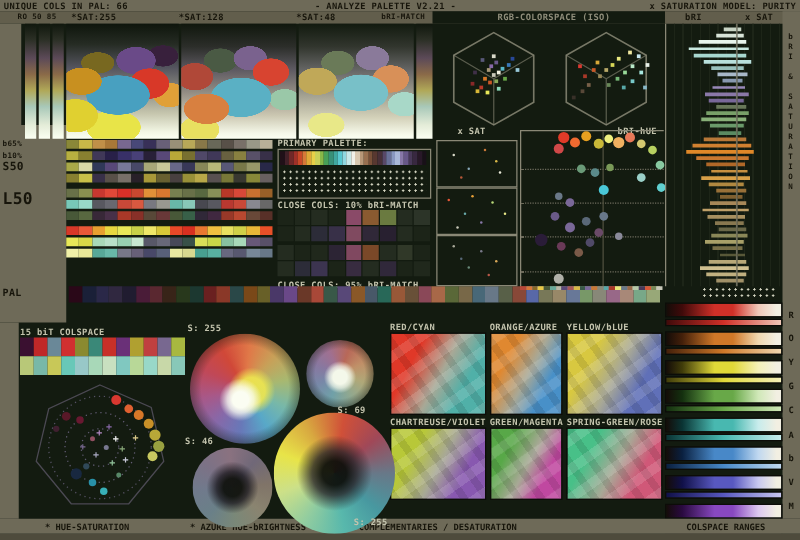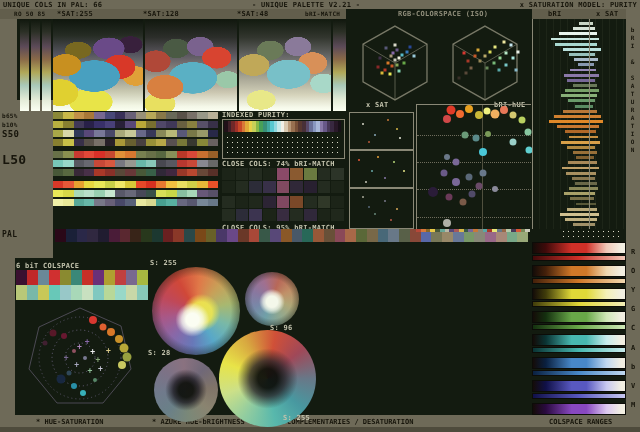--- a/index.html
+++ b/index.html
@@ -112,21 +112,21 @@
   .footer2{position:absolute;left:0;top:427px;width:640px;height:5px;background:#4e4b3c;z-index:1;}
   .ft{position:absolute;top:418px;font-size:7px;font-weight:bold;color:#17150b;z-index:2;white-space:pre;}
 </style>
 </head>
 <body>
 
 <div class="app">
 
   <div class="titlebar"></div>
   <span class="t dk" style="left:3px;top:1px">UNIQUE COLS IN PAL: 66</span>
-  <span class="t dk" style="left:252px;top:1px">- UNIQUE PALETTE V2.21 -</span>
+  <span class="t dk" style="left:252px;top:1px">- ANALYZE PALETTE V2.21 -</span>
   <span class="t dk" style="right:3px;top:1px">x SATURATION MODEL: PURITY</span>
 
   <div class="subbar"></div>
   <div class="subbar-dark"></div>
   <span class="t dk" style="left:14px;top:10px;font-size:6px">RO 50 85</span>
   <span class="t dk" style="left:57px;top:10px">*SAT:255</span>
   <span class="t dk" style="left:143px;top:10px">*SAT:128</span>
   <span class="t dk" style="left:237px;top:10px">*SAT:48</span>
   <span class="t dk" style="left:305px;top:10px;font-size:6px">bRI-MATCH</span>
   <span class="t md" style="left:398px;top:10px">RGB-COLORSPACE (ISO)</span>
@@ -324,21 +324,21 @@
       <span class="cell" style="background: rgb(232, 232, 160);"></span>
       <span class="cell" style="background: rgb(216, 216, 144);"></span>
       <span class="cell" style="background: rgb(72, 160, 144);"></span>
       <span class="cell" style="background: rgb(88, 176, 160);"></span>
       <span class="cell" style="background: rgb(104, 104, 128);"></span>
       <span class="cell" style="background: rgb(88, 88, 112);"></span>
       <span class="cell" style="background: rgb(120, 136, 152);"></span>
       <span class="cell" style="background: rgb(104, 120, 136);"></span>
     </div>
 
-  <span class="t lt" style="left:222px;top:111px">INDEXED PURITY:</span>
+  <span class="t lt" style="left:222px;top:111px">PRIMARY PALETTE:</span>
   <div class="panel frame" style="left:222px;top:119px;width:121px;height:38px"></div>
   <div class="cells" style="left:224px;top:121px;width:117px;height:11px">
       <span class="cell" style="background: rgb(32, 16, 24);"></span>
       <span class="cell" style="background: rgb(64, 32, 40);"></span>
       <span class="cell" style="background: rgb(112, 40, 40);"></span>
       <span class="cell" style="background: rgb(160, 48, 40);"></span>
       <span class="cell" style="background: rgb(200, 72, 40);"></span>
       <span class="cell" style="background: rgb(216, 120, 56);"></span>
       <span class="cell" style="background: rgb(224, 168, 56);"></span>
       <span class="cell" style="background: rgb(232, 208, 72);"></span>
@@ -362,21 +362,21 @@
       <span class="cell" style="background: rgb(136, 152, 192);"></span>
       <span class="cell" style="background: rgb(168, 184, 216);"></span>
       <span class="cell" style="background: rgb(136, 120, 168);"></span>
       <span class="cell" style="background: rgb(104, 88, 136);"></span>
       <span class="cell" style="background: rgb(72, 56, 88);"></span>
       <span class="cell" style="background: rgb(56, 40, 64);"></span>
       <span class="cell" style="background: rgb(40, 24, 40);"></span>
       <span class="cell" style="background: rgb(24, 16, 24);"></span>
     </div>
   <div class="dotgrid" style="left:224px;top:134px;width:117px;height:21px"></div>
-  <span class="t lt" style="left:222px;top:160px">CLOSE COLS: 74% bRI-MATCH</span>
+  <span class="t lt" style="left:222px;top:160px">CLOSE COLS: 10% bRI-MATCH</span>
   <div class="swgrid" style="left:222px;top:168px;width:122px;height:25px">
       <span style="background: rgb(28, 36, 24);"></span>
       <span style="background: rgb(32, 40, 28);"></span>
       <span style="background: rgb(36, 44, 32);"></span>
       <span style="background: rgb(28, 36, 24);"></span>
       <span style="background: rgb(138, 74, 104);"></span>
       <span style="background: rgb(138, 90, 48);"></span>
       <span style="background: rgb(106, 122, 64);"></span>
       <span style="background: rgb(36, 44, 32);"></span>
       <span style="background: rgb(44, 52, 40);"></span>
@@ -818,21 +818,21 @@
       </div>
       <div class="rrow">
         <div class="rmain" style="background: linear-gradient(90deg, rgb(20, 12, 8) 0%, rgb(42, 10, 64) 14%, rgb(136, 72, 192) 42%, rgb(136, 72, 192) 58%, rgb(220, 200, 240) 80%, rgb(242, 239, 226) 96%);"></div>
         <div class="rsub" style="background: linear-gradient(90deg, rgb(42, 10, 64) 0%, rgb(136, 72, 192) 50%, rgb(220, 200, 240) 100%);"></div>
       </div>
       <div class="rrow">
         <div class="rmain" style="background: linear-gradient(90deg, rgb(20, 12, 8) 0%, rgb(64, 10, 48) 14%, rgb(192, 64, 160) 42%, rgb(192, 64, 160) 58%, rgb(240, 192, 224) 80%, rgb(242, 239, 226) 96%);"></div>
       </div>
     </div>
 
-  <span class="t lt" style="left:16px;top:262px">6 biT COLSPACE</span>
+  <span class="t lt" style="left:16px;top:262px">15 biT COLSPACE</span>
   <div class="cells" style="left:16px;top:270px;width:132px;height:15px">
       <span class="cell" style="background: rgb(58, 16, 48);"></span>
       <span class="cell" style="background: rgb(192, 40, 40);"></span>
       <span class="cell" style="background: rgb(106, 136, 152);"></span>
       <span class="cell" style="background: rgb(208, 48, 48);"></span>
       <span class="cell" style="background: rgb(138, 138, 48);"></span>
       <span class="cell" style="background: rgb(58, 136, 120);"></span>
       <span class="cell" style="background: rgb(200, 48, 40);"></span>
       <span class="cell" style="background: rgb(106, 48, 120);"></span>
       <span class="cell" style="background: rgb(176, 160, 48);"></span>
@@ -885,26 +885,40 @@
       <span class="plus" style="color: rgb(136, 168, 120); left: 62%; top: 52%;">+</span>
       <span class="plus" style="color: rgb(120, 104, 144); left: 38%; top: 50%;">+</span>
       <span class="plus" style="color: rgb(144, 192, 152); left: 56%; top: 62%;">+</span>
       <span class="plus" style="color: rgb(200, 200, 216); left: 64%; top: 60%;">+</span>
       <span class="plus" style="color: rgb(216, 200, 136); left: 70%; top: 44%;">+</span>
     </div>
 
   <span class="t lt" style="left:150px;top:259px;z-index:3">S: 255</span>
   <div class="pc pc-tl" style="left:152px;top:267px;width:88px;height:88px"></div>
   <div class="pc pc-tr" style="left:245px;top:272px;width:54px;height:54px"></div>
-  <span class="t lt" style="left:270px;top:324px;z-index:3">S: 96</span>
-  <span class="t lt" style="left:148px;top:349px;z-index:3">S: 28</span>
+  <span class="t lt" style="left:270px;top:324px;z-index:3">S: 69</span>
+  <span class="t lt" style="left:148px;top:349px;z-index:3">S: 46</span>
   <div class="pc pc-bl" style="left:154px;top:358px;width:64px;height:64px"></div>
   <div class="pc pc-br" style="left:219px;top:330px;width:97px;height:97px"></div>
   <span class="t lt" style="left:283px;top:414px;z-index:4">S: 255</span>
 
+  <div class="comp" style="left:312px;top:258px;width:218px;height:157px">
+      <div class="clabel">RED/CYAN</div>
+      <div class="clabel">ORANGE/AZURE</div>
+      <div class="clabel">YELLOW/bLUE</div>
+      <div class="cpane" style="background: linear-gradient(118deg, rgb(224, 56, 40) 0%, rgb(224, 56, 40) 26%, rgb(168, 168, 150) 52%, rgb(80, 176, 168) 74%, rgb(80, 176, 168) 100%);"></div>
+      <div class="cpane" style="background: linear-gradient(118deg, rgb(224, 136, 48) 0%, rgb(224, 136, 48) 26%, rgb(168, 168, 150) 52%, rgb(72, 144, 200) 74%, rgb(72, 144, 200) 100%);"></div>
+      <div class="cpane" style="background: linear-gradient(118deg, rgb(216, 200, 64) 0%, rgb(216, 200, 64) 26%, rgb(168, 168, 150) 52%, rgb(96, 112, 184) 74%, rgb(96, 112, 184) 100%);"></div>
+      <div class="clabel">CHARTREUSE/VIOLET</div>
+      <div class="clabel">GREEN/MAGENTA</div>
+      <div class="clabel">SPRING-GREEN/ROSE</div>
+      <div class="cpane" style="background: linear-gradient(118deg, rgb(184, 200, 56) 0%, rgb(184, 200, 56) 26%, rgb(168, 168, 150) 52%, rgb(136, 88, 176) 74%, rgb(136, 88, 176) 100%);"></div>
+      <div class="cpane" style="background: linear-gradient(118deg, rgb(88, 168, 72) 0%, rgb(88, 168, 72) 26%, rgb(168, 168, 150) 52%, rgb(192, 72, 160) 74%, rgb(192, 72, 160) 100%);"></div>
+      <div class="cpane" style="background: linear-gradient(118deg, rgb(72, 192, 136) 0%, rgb(72, 192, 136) 26%, rgb(168, 168, 150) 52%, rgb(208, 88, 120) 74%, rgb(208, 88, 120) 100%);"></div>
+    </div>
 
   <div class="footer"></div>
   <div class="footer2"></div>
   <span class="ft" style="left:36px">* HUE-SATURATION</span>
   <span class="ft" style="left:152px">* AZURE HUE-bRIGHTNESS</span>
   <span class="ft" style="left:287px">COMPLEMENTARIES / DESATURATION</span>
   <span class="ft" style="left:549px">COLSPACE RANGES</span>
 
 </div>
 

